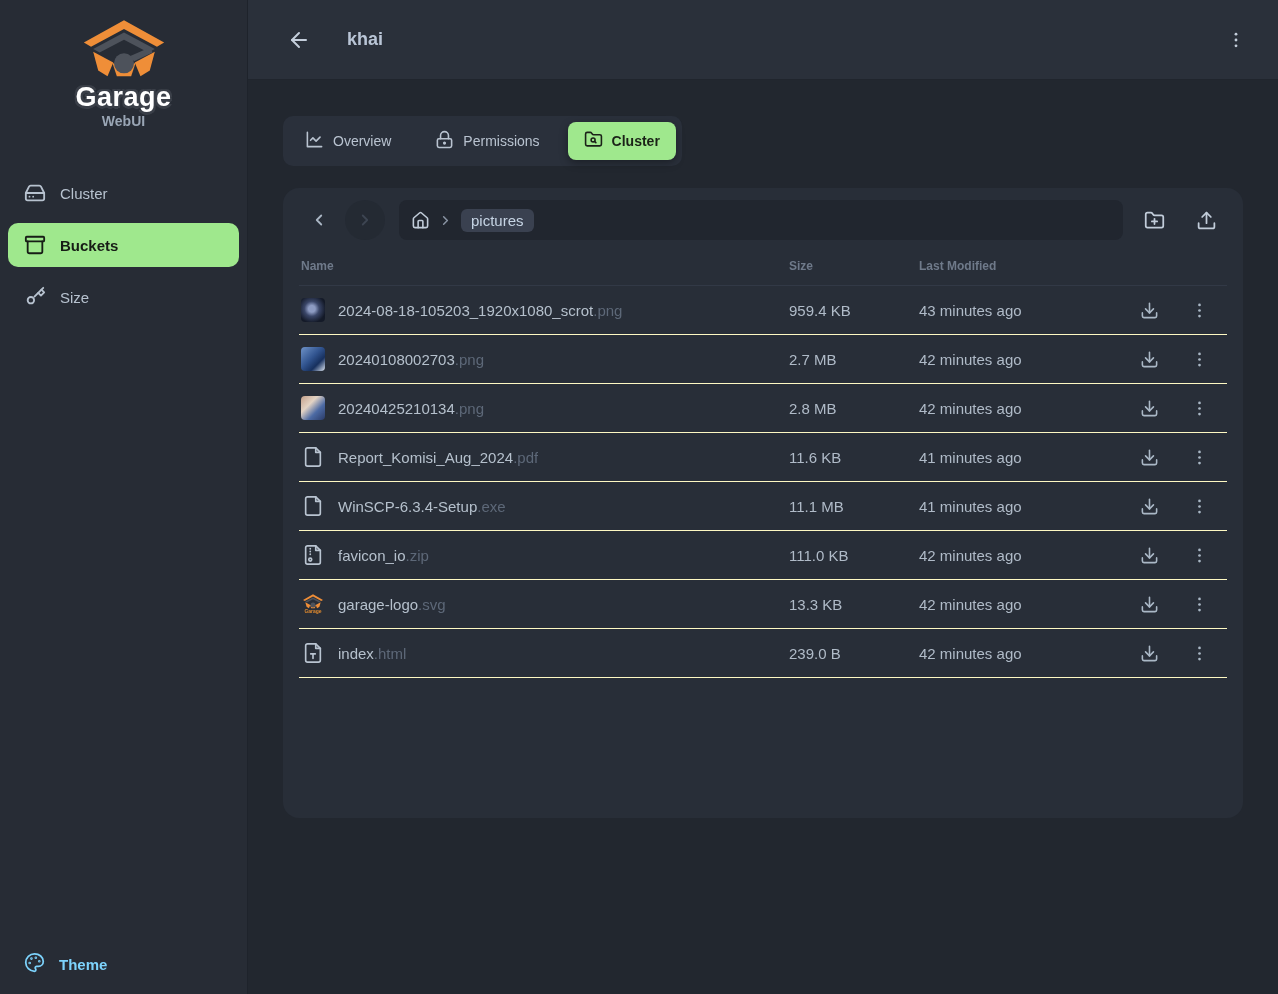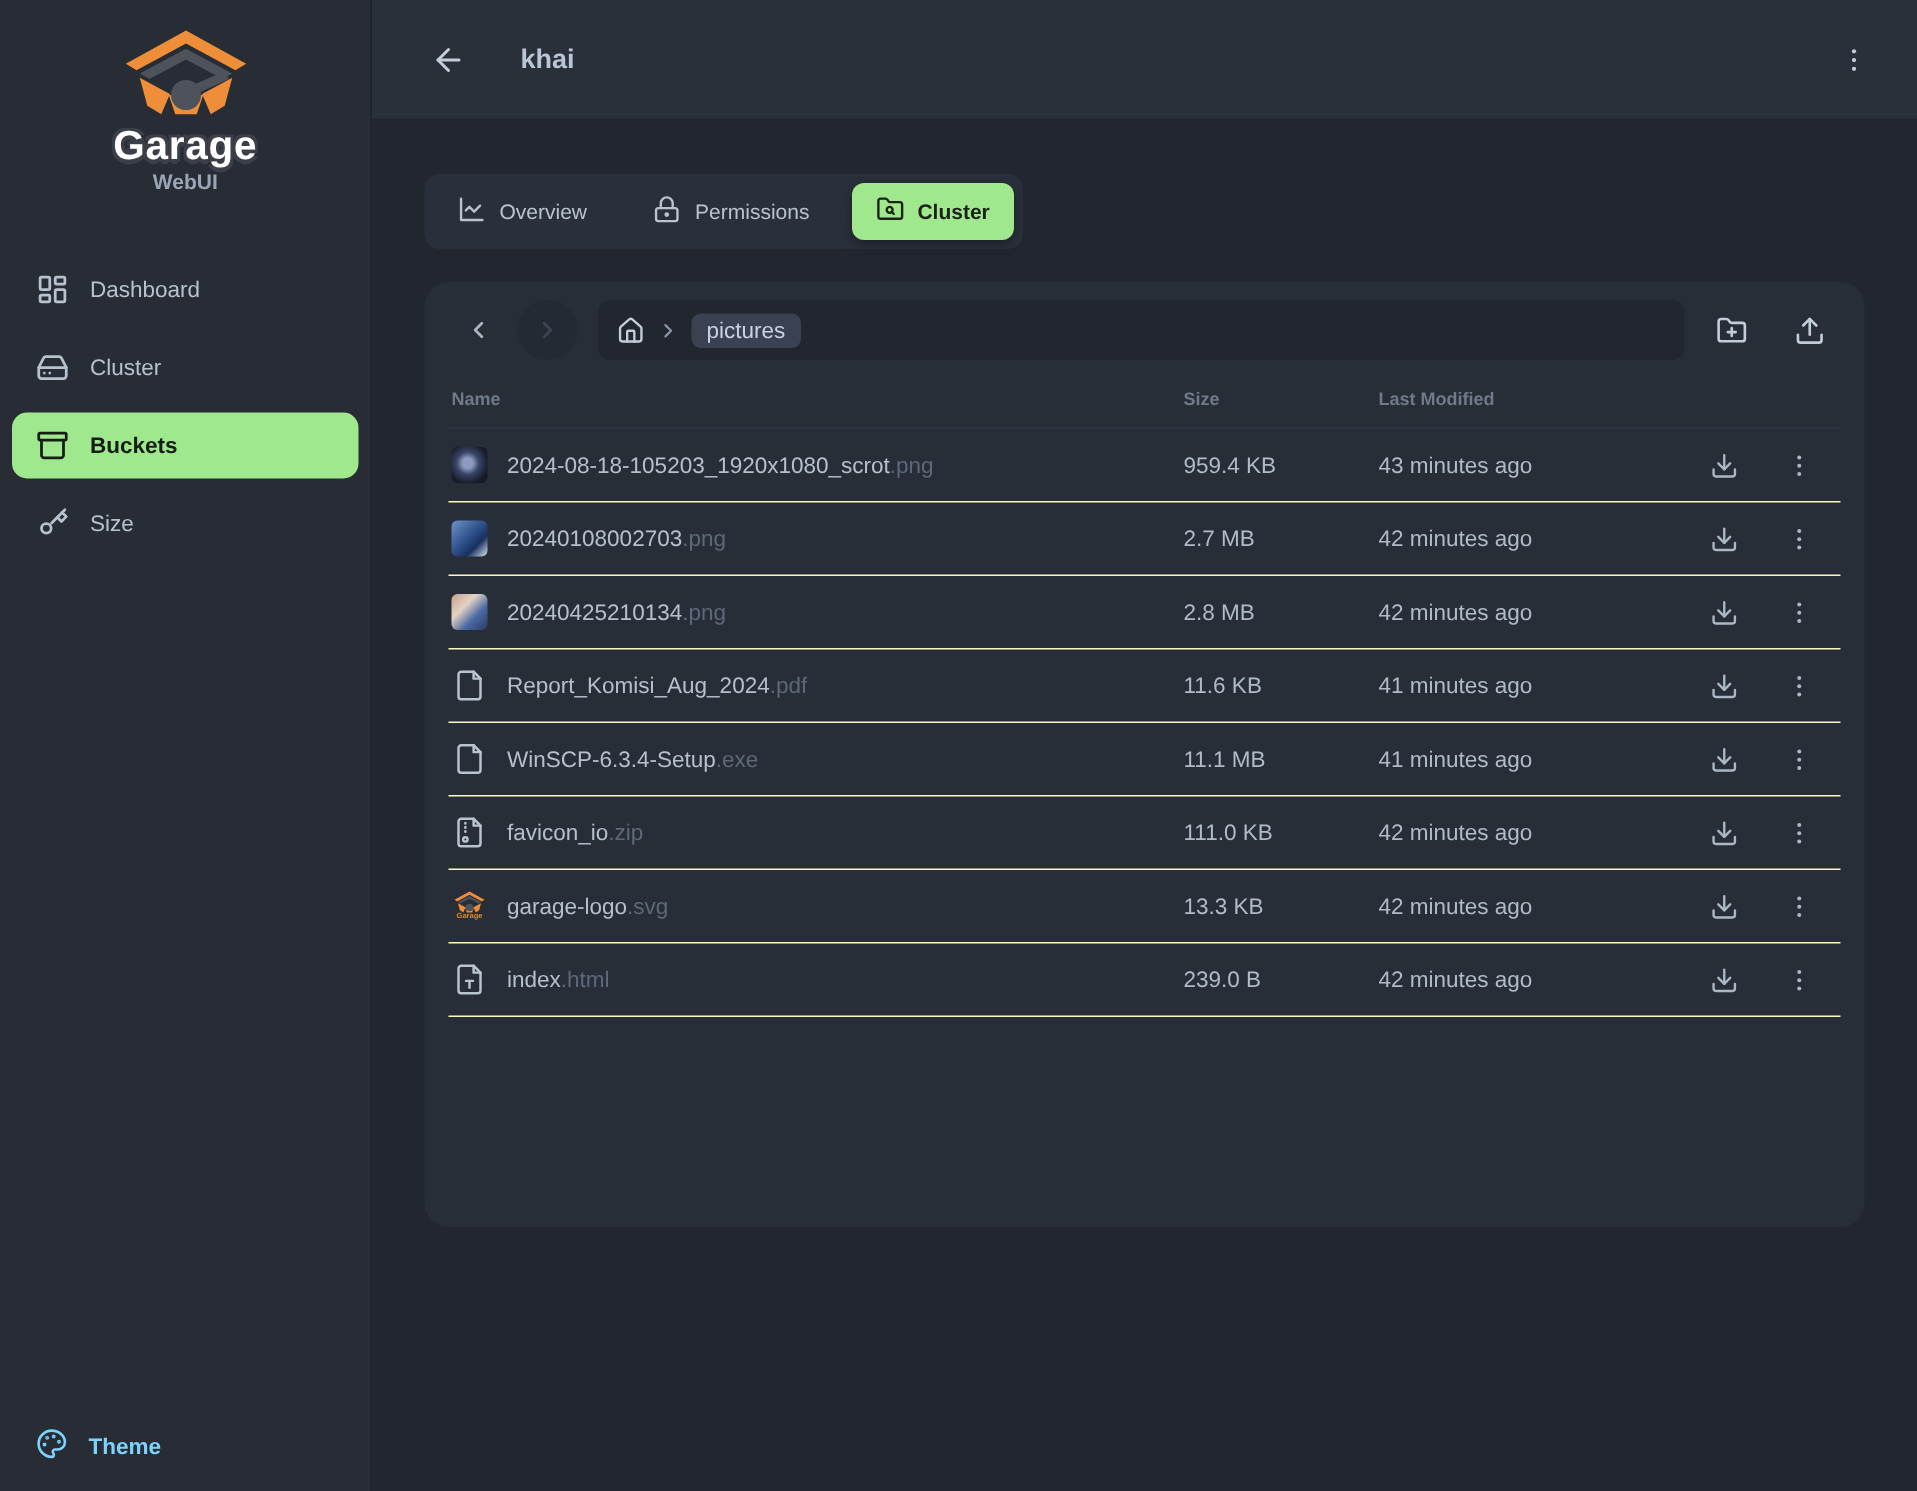--- a/index.html
+++ b/index.html
@@ -128,31 +128,20 @@
       <path d="M17 46 L45 61 L37 80 L24 72 Z" fill="#ef8e38"></path>
       <path d="M103 46 L75 61 L83 80 L96 72 Z" fill="#ef8e38"></path>
       <path d="M44 62 L76 62 L70 80 L50 80 Z" fill="#ef8e38"></path>
       <path d="M68 52 L96 40 L100 47 L74 59 Z" fill="#4d525b"></path>
       <circle cx="60" cy="62" r="14" fill="#4d525b"></circle>
     </svg>
     <div class="logo-title">Garage</div>
     <div class="logo-sub">WebUI</div>
   </div>
   <nav class="nav">
-      <div class="nav-item">
-    <span class="nav-icon">
-          <svg viewBox="0 0 24 24" fill="none" stroke="currentColor" stroke-width="2" stroke-linecap="round" stroke-linejoin="round">
-            <rect x="3" y="3" width="7" height="9" rx="1"></rect>
-            <rect x="14" y="3" width="7" height="5" rx="1"></rect>
-            <rect x="14" y="12" width="7" height="9" rx="1"></rect>
-            <rect x="3" y="16" width="7" height="5" rx="1"></rect>
-          </svg>
-        </span>
-    <span class="nav-label">Dashboard</span>
-  </div>
       <div class="nav-item">
     <span class="nav-icon">
           <svg viewBox="0 0 24 24" fill="none" stroke="currentColor" stroke-width="2" stroke-linecap="round" stroke-linejoin="round">
             <line x1="22" x2="2" y1="12" y2="12"></line>
             <path d="M5.45 5.11 2 12v6a2 2 0 0 0 2 2h16a2 2 0 0 0 2-2v-6l-3.45-6.89A2 2 0 0 0 16.76 4H7.24a2 2 0 0 0-1.79 1.11Z"></path>
             <line x1="6" x2="6.01" y1="16" y2="16"></line>
             <line x1="10" x2="10.01" y1="16" y2="16"></line>
           </svg>
         </span>
     <span class="nav-label">Cluster</span>

